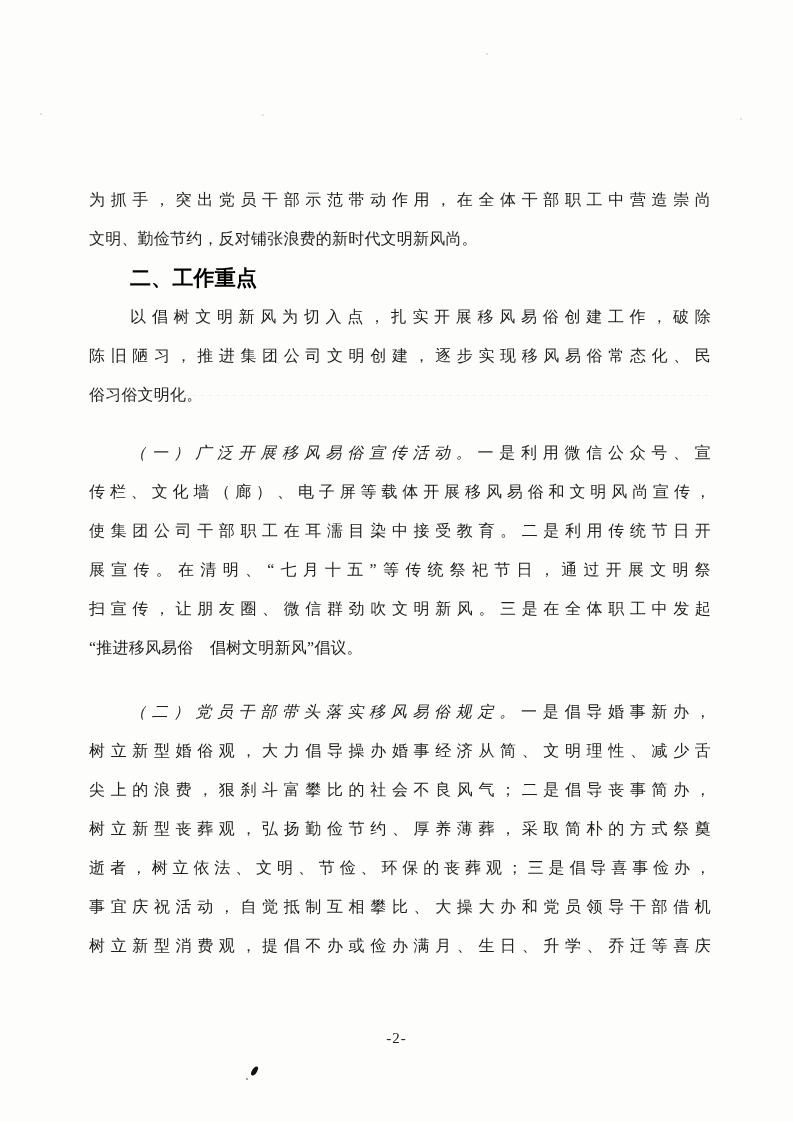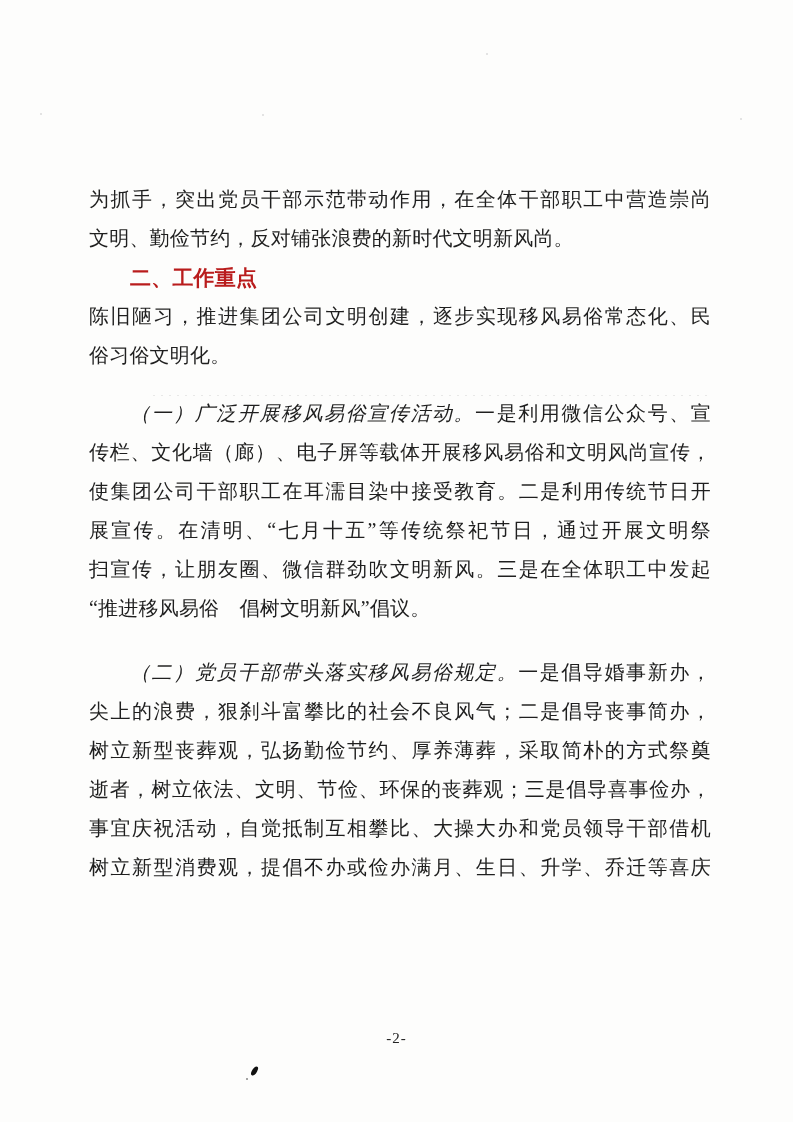--- a/index.html
+++ b/index.html
@@ -13,34 +13,34 @@
   .page{
     position:absolute;left:0;top:0;width:793px;height:1122px;
     background:#fdfdfc;
   }
   .textblock{
     position:absolute;left:89px;top:180px;width:622px;
     color:#1f1f1f;
   }
   .line{
     height:39px;line-height:39px;
-    font-size:20px;
+    font-size:16px;
     letter-spacing:0.2px;
   }
   .justify{
     text-align:justify;
     text-align-last:justify;
   }
   .indent{ text-indent:41px; }
   .heading{
     font-family:"Liberation Sans", sans-serif;
     font-weight:bold;
     font-size:21px;
     text-indent:41px;
-    color:#b91c1c;
+    color:#000000;
   }
   .kai{ font-style:italic; } 
   .p-gap-sm{ margin-top:19px; }
   .p-gap-lg{ margin-top:25px; }
   .footer{
     position:absolute;left:0;top:1030px;width:100%;
     text-align:center;
     font-size:15px;
     letter-spacing:1px;
     color:#222;
@@ -68,31 +68,33 @@
 </style>
 </head>
 <body>
 
 <div class="page">
 
   <main class="textblock">
     <div class="line justify">为抓手，突出党员干部示范带动作用，在全体干部职工中营造崇尚</div>
     <div class="line">文明、勤俭节约，反对铺张浪费的新时代文明新风尚。</div>
     <div class="line heading">二、工作重点</div>
+    <div class="line justify indent">以倡树文明新风为切入点，扎实开展移风易俗创建工作，破除</div>
     <div class="line justify">陈旧陋习，推进集团公司文明创建，逐步实现移风易俗常态化、民</div>
     <div class="line">俗习俗文明化。</div>
 
     <div class="line justify indent p-gap-sm"><span class="kai">（一）广泛开展移风易俗宣传活动。</span><span>一是利用微信公众号、宣</span></div>
     <div class="line justify">传栏、文化墙（廊）、电子屏等载体开展移风易俗和文明风尚宣传，</div>
     <div class="line justify">使集团公司干部职工在耳濡目染中接受教育。二是利用传统节日开</div>
     <div class="line justify">展宣传。在清明、“七月十五”等传统祭祀节日，通过开展文明祭</div>
     <div class="line justify">扫宣传，让朋友圈、微信群劲吹文明新风。三是在全体职工中发起</div>
     <div class="line">“推进移风易俗　倡树文明新风”倡议。</div>
 
     <div class="line justify indent p-gap-lg"><span class="kai">（二）党员干部带头落实移风易俗规定。</span><span>一是倡导婚事新办，</span></div>
+    <div class="line justify">树立新型婚俗观，大力倡导操办婚事经济从简、文明理性、减少舌</div>
     <div class="line justify">尖上的浪费，狠刹斗富攀比的社会不良风气；二是倡导丧事简办，</div>
     <div class="line justify">树立新型丧葬观，弘扬勤俭节约、厚养薄葬，采取简朴的方式祭奠</div>
     <div class="line justify">逝者，树立依法、文明、节俭、环保的丧葬观；三是倡导喜事俭办，</div>
     <div class="line justify">事宜庆祝活动，自觉抵制互相攀比、大操大办和党员领导干部借机</div>
     <div class="line justify">树立新型消费观，提倡不办或俭办满月、生日、升学、乔迁等喜庆</div>
   </main>
 
   <div class="footer">-2-</div>
 
   <div class="noise-streak"></div>

